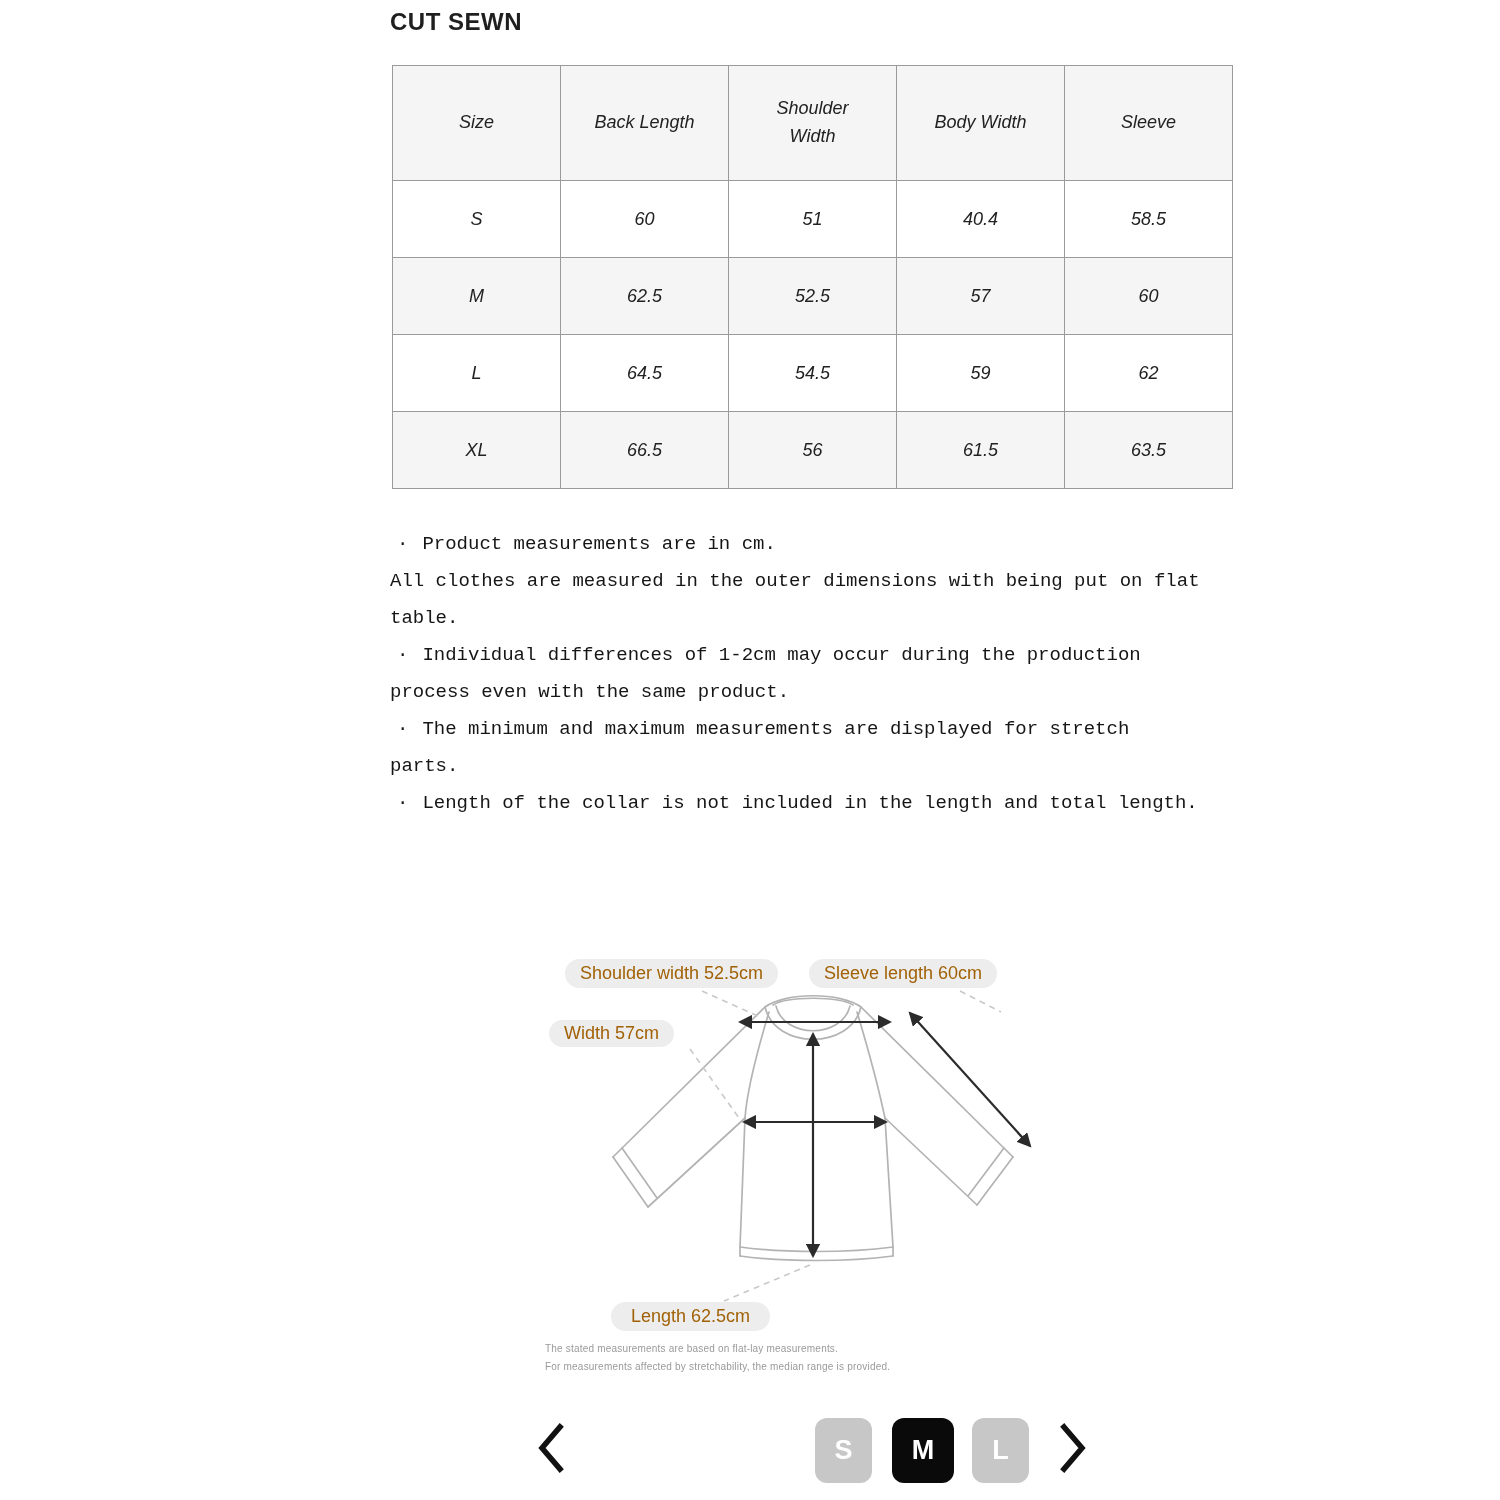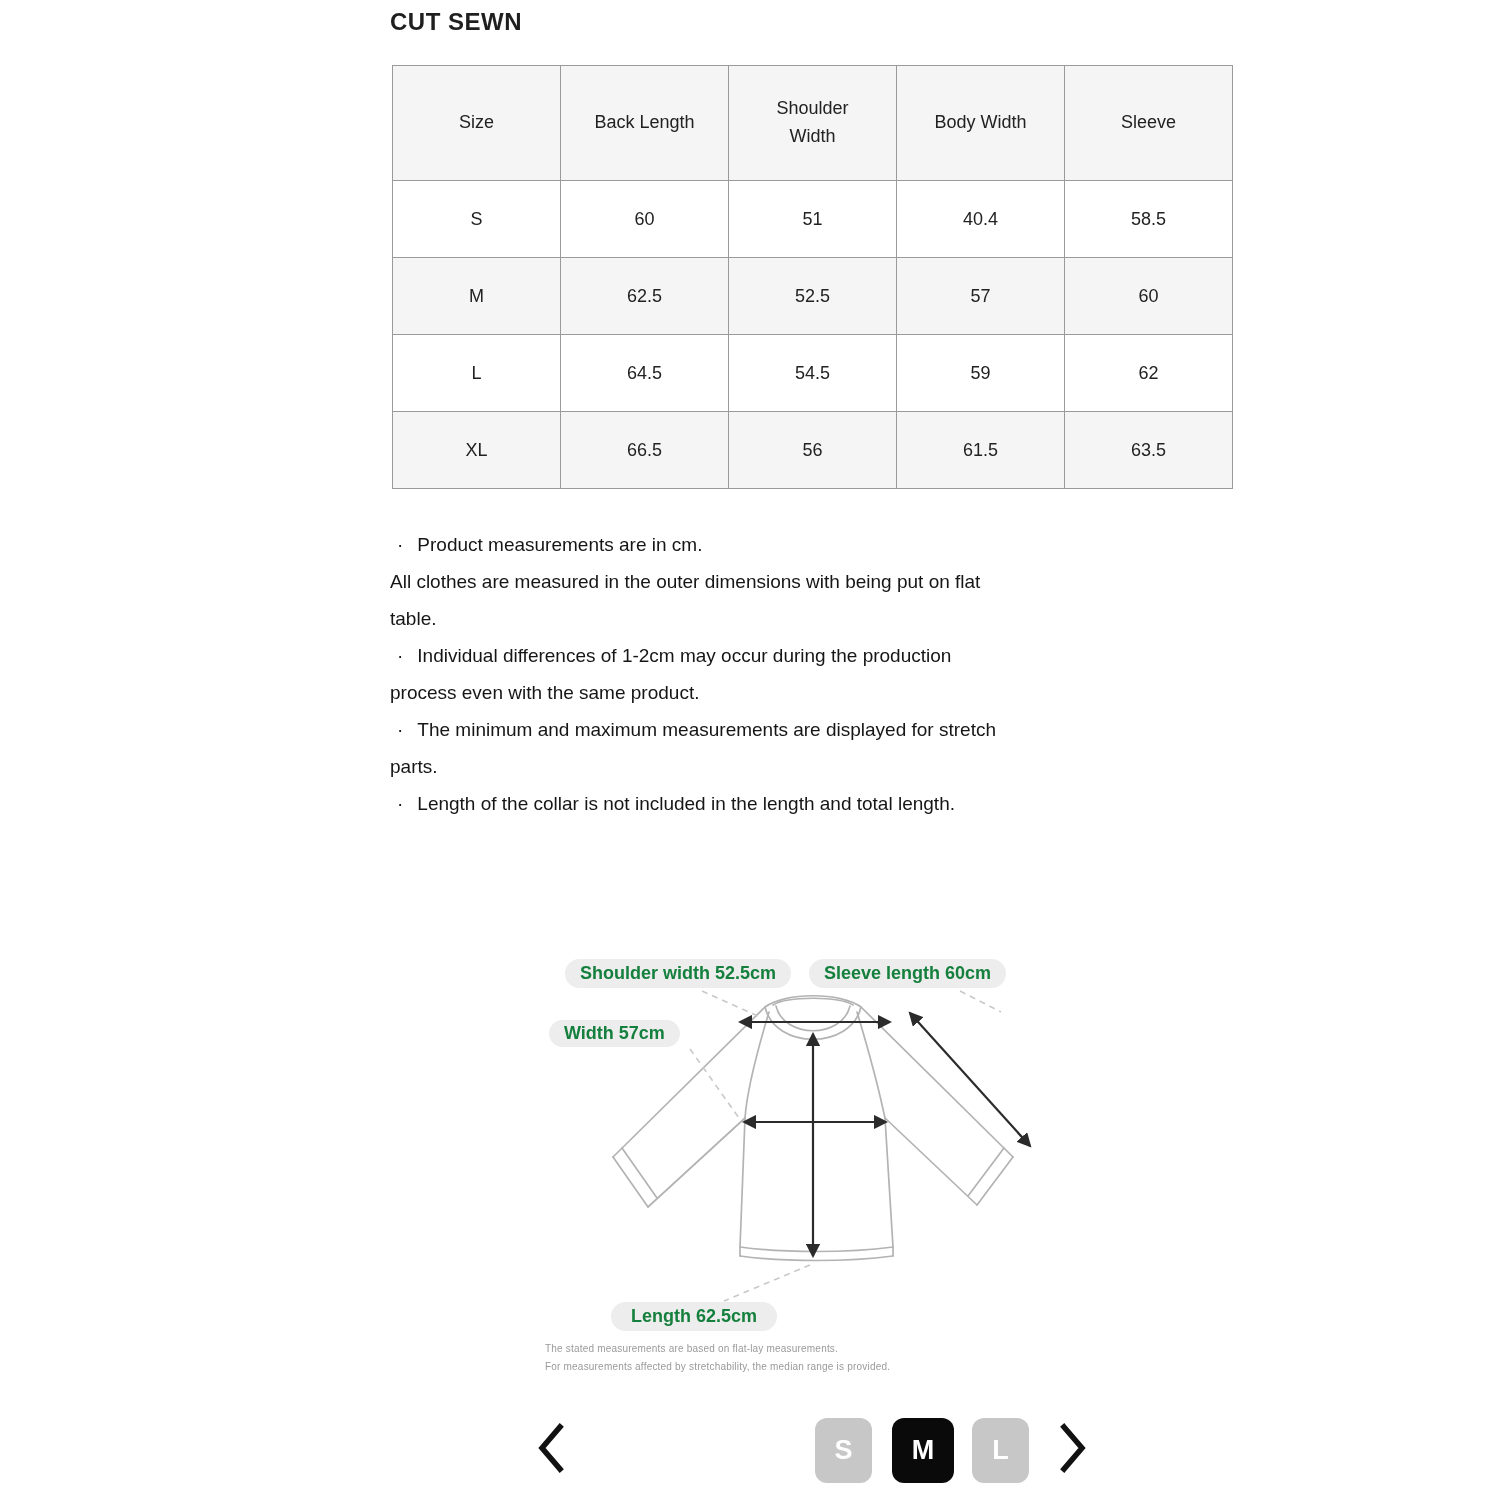--- a/index.html
+++ b/index.html
@@ -4,40 +4,40 @@
 <style>
   * { margin:0; padding:0; box-sizing:border-box; }
   html,body { background:#fff; }
   body { font-family:"Liberation Sans", sans-serif; color:#222; }
   .page { position:relative; width:1500px; height:1500px; background:#fff; overflow:hidden; }
 
   
   .title { position:absolute; left:390px; top:8px; font-size:24px; letter-spacing:0.5px; color:#1f1f1f; }
 
   
-  .size-table { position:absolute; left:392px; top:65px; border-collapse:collapse; table-layout:fixed; }
+  .size-table { position:absolute; left:392px; top:65px; border-collapse:collapse; table-layout:fixed;font-style:italic; }
   .size-table th, .size-table td {
     border:1px solid #9a9a9a; width:168px; text-align:center; vertical-align:middle;
     font-size:18px; font-weight:400; color:#222;
   }
   .size-table th { height:115px; background:#f5f5f5; white-space:pre-line; line-height:1.55; }
   .size-table td { height:77px; background:#fff; }
   .size-table tr.alt td { background:#f5f5f5; }
 
   
-  .notes { position:absolute; left:390px; top:526px; width:820px; }
+  .notes { position:absolute; left:390px; top:526px; width:820px;font-family:Liberation Mono, monospace; }
   .note-line { height:37px; line-height:37px; font-size:19px; color:#161616; white-space:nowrap; }
   .note-line .bullet { display:inline-block; margin:0 14px 0 7px; font-size:19px; color:#161616; }
 
   
   .diagram { position:absolute; left:540px; top:950px; width:560px; height:430px; }
   .diagram svg { position:absolute; left:0; top:0; }
   .pill {
     position:absolute; height:29px; line-height:29px; padding:0 15px; border-radius:15px;
-    background:#ededed; color:#15803d; font-size:18px; white-space:nowrap;font-weight:bold;
+    background:#ededed; color:#a16207; font-size:18px; white-space:nowrap;
   }
   .pill-shoulder { left:25px; top:9px; }
   .pill-sleeve   { left:269px; top:9px; }
   .pill-width    { left:9px; top:70px; height:27px; line-height:27px; border-radius:14px; }
   .pill-length   { left:71px; top:352px; padding:0 20px; }
   .footnote { position:absolute; left:5px; font-size:10px; color:#9a9a9a; white-space:nowrap; letter-spacing:0.2px; }
   .footnote.l1 { top:393px; }
   .footnote.l2 { top:411px; }
 
   

